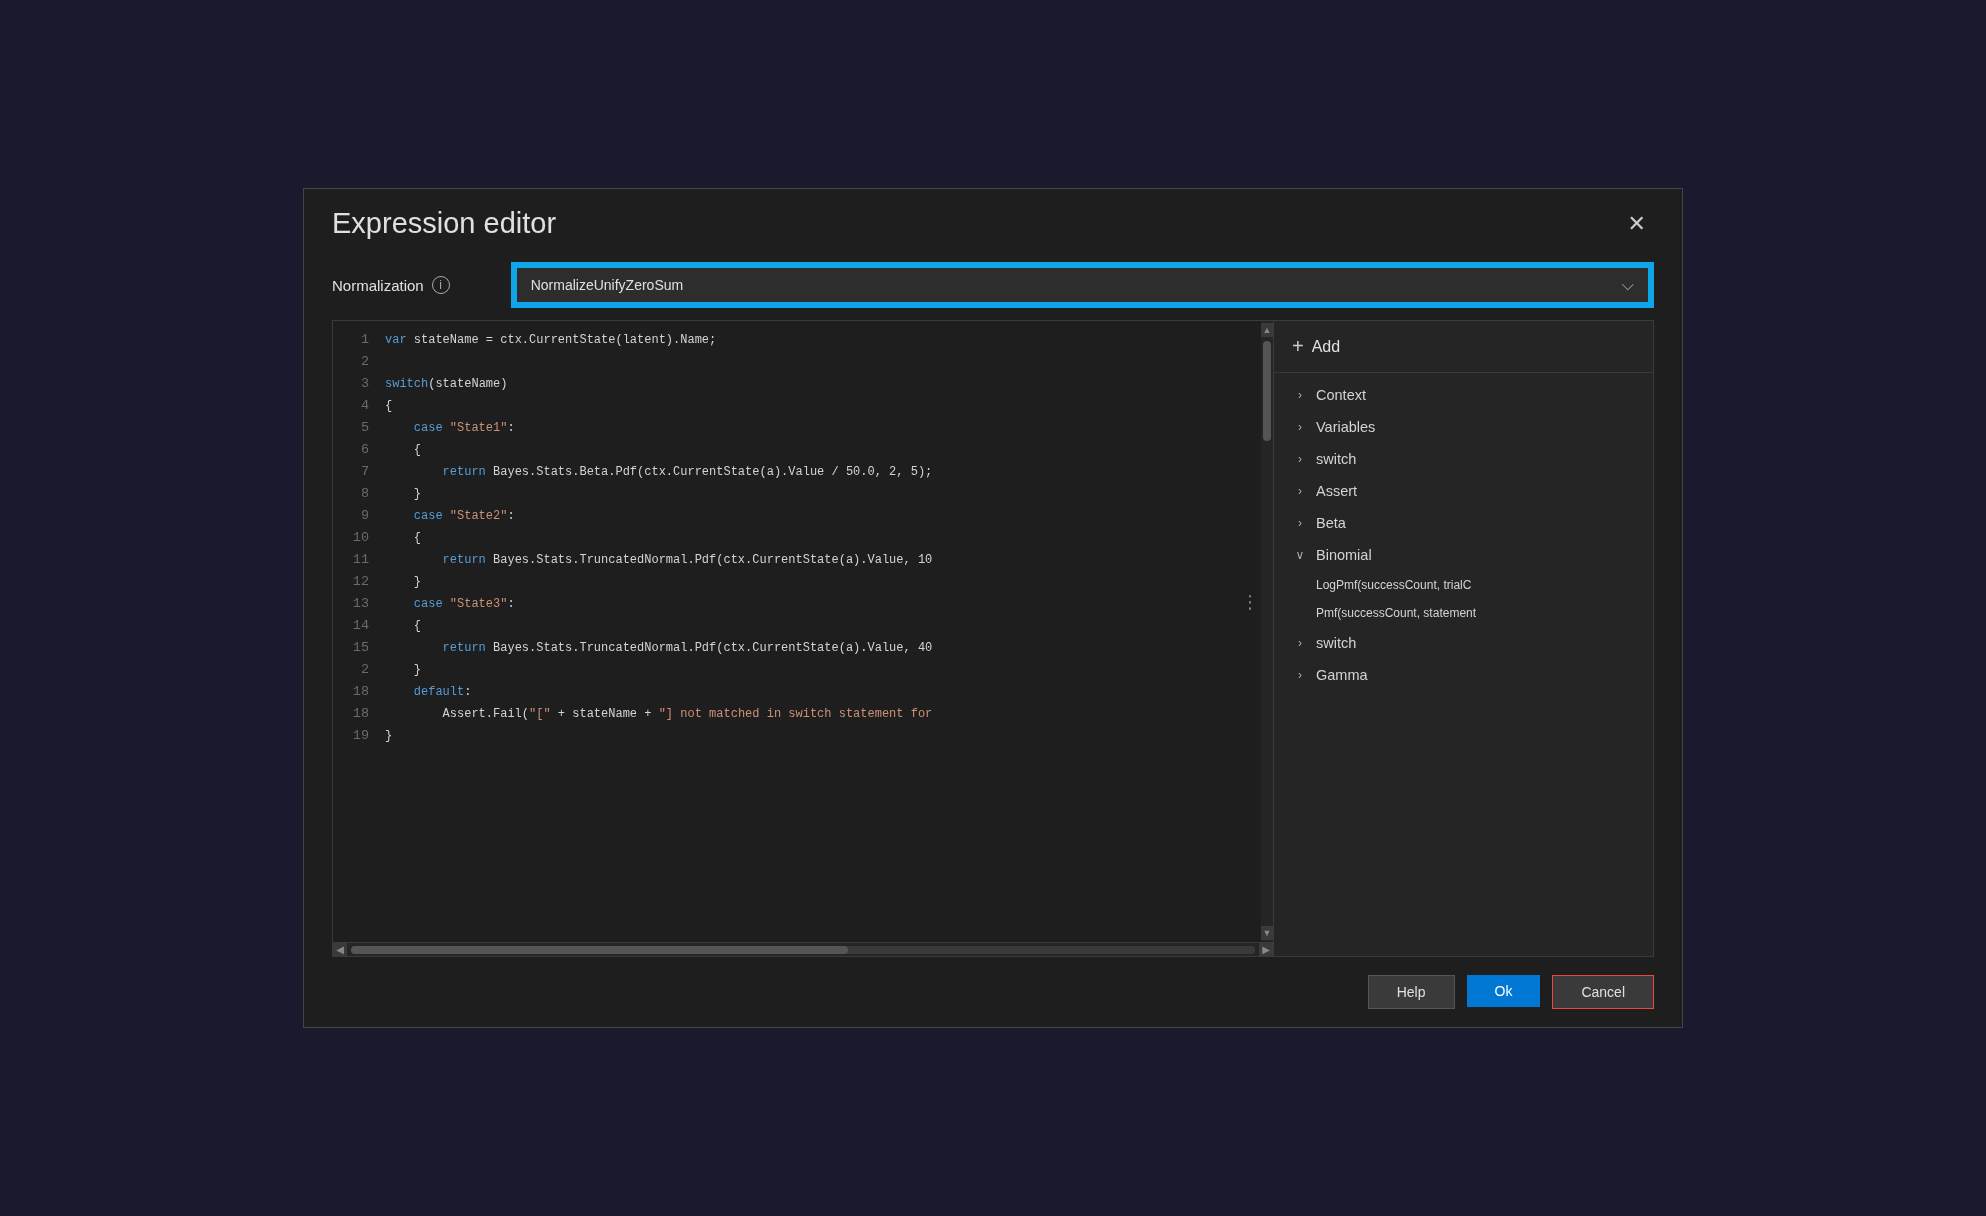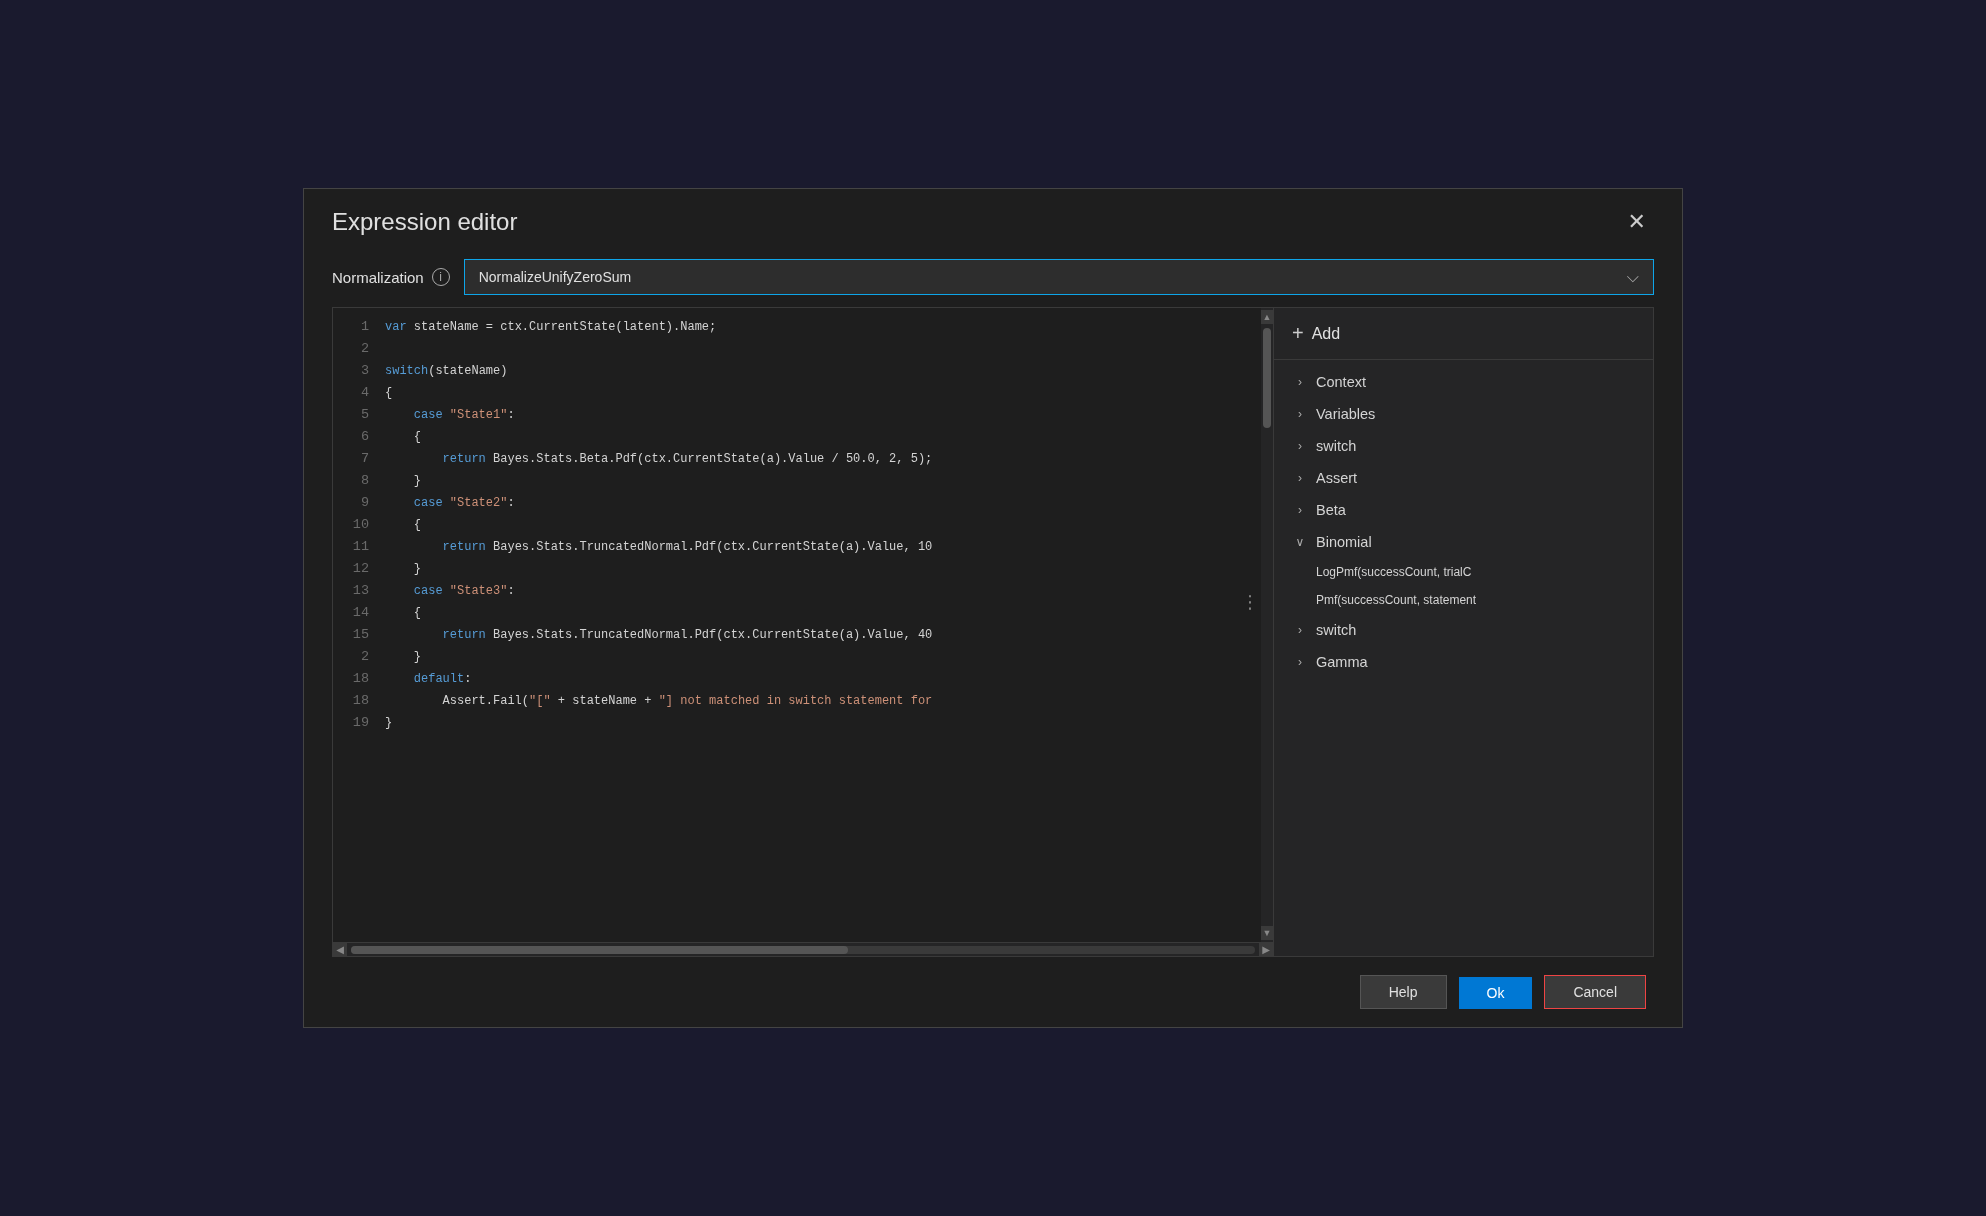--- a/index.html
+++ b/index.html
@@ -26,21 +26,21 @@
 
     .dialog-header {
       display: flex;
       align-items: center;
       justify-content: space-between;
       padding: 18px 28px 14px 28px;
       background: #1e1e1e;
     }
 
     .dialog-title {
-      font-size: 24px;
+      font-size: 29px;
       font-weight: 400;
       color: #e0e0e0;
     }
 
     .close-btn {
       font-size: 22px;
       color: #ccc;
       cursor: pointer;
       background: none;
       border: none;
@@ -73,28 +73,29 @@
       border: 1.5px solid #aaa;
       border-radius: 50%;
       font-size: 12px;
       color: #aaa;
       cursor: pointer;
     }
 
     .dropdown {
       flex: 1;
       background: #2d2d2d;
-      border: 1px solid #0ea5e9;
+      border: 6px solid #0ea5e9;
       color: #e0e0e0;
       font-size: 14px;
       padding: 8px 14px;
       display: flex;
       align-items: center;
       justify-content: space-between;
       cursor: pointer;
+      margin-left: 47px;
     }
 
     .dropdown-arrow {
       font-size: 16px;
       color: #aaa;
     }
 
     .dialog-body {
       display: flex;
       flex: 1;
@@ -336,23 +337,23 @@
 
     .tree-chevron-down {
       font-size: 12px;
       color: #aaa;
       width: 16px;
       text-align: center;
     }
 
     .dialog-footer {
       display: flex;
-      align-items: flex-end;
+      align-items: flex-start;
       justify-content: flex-end;
-      padding: 18px 36px;
+      padding: 18px 28px;
       gap: 12px;
     }
 
     .btn {
       padding: 8px 28px;
       font-size: 14px;
       cursor: pointer;
       border: none;
       font-family: 'Segoe UI', Arial, sans-serif;
     }

